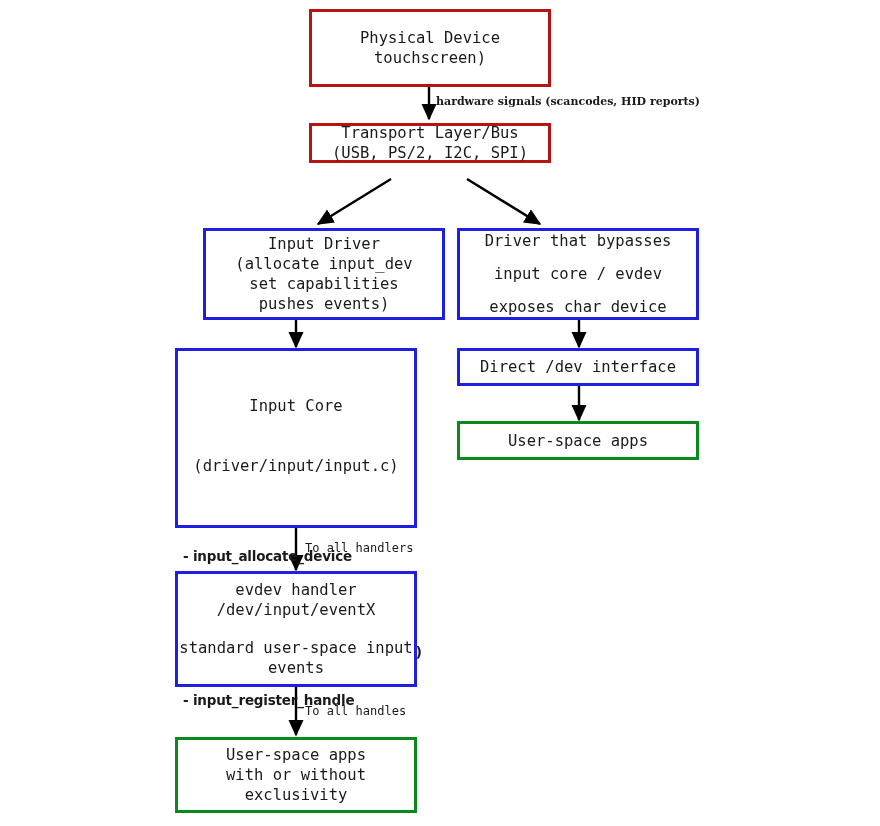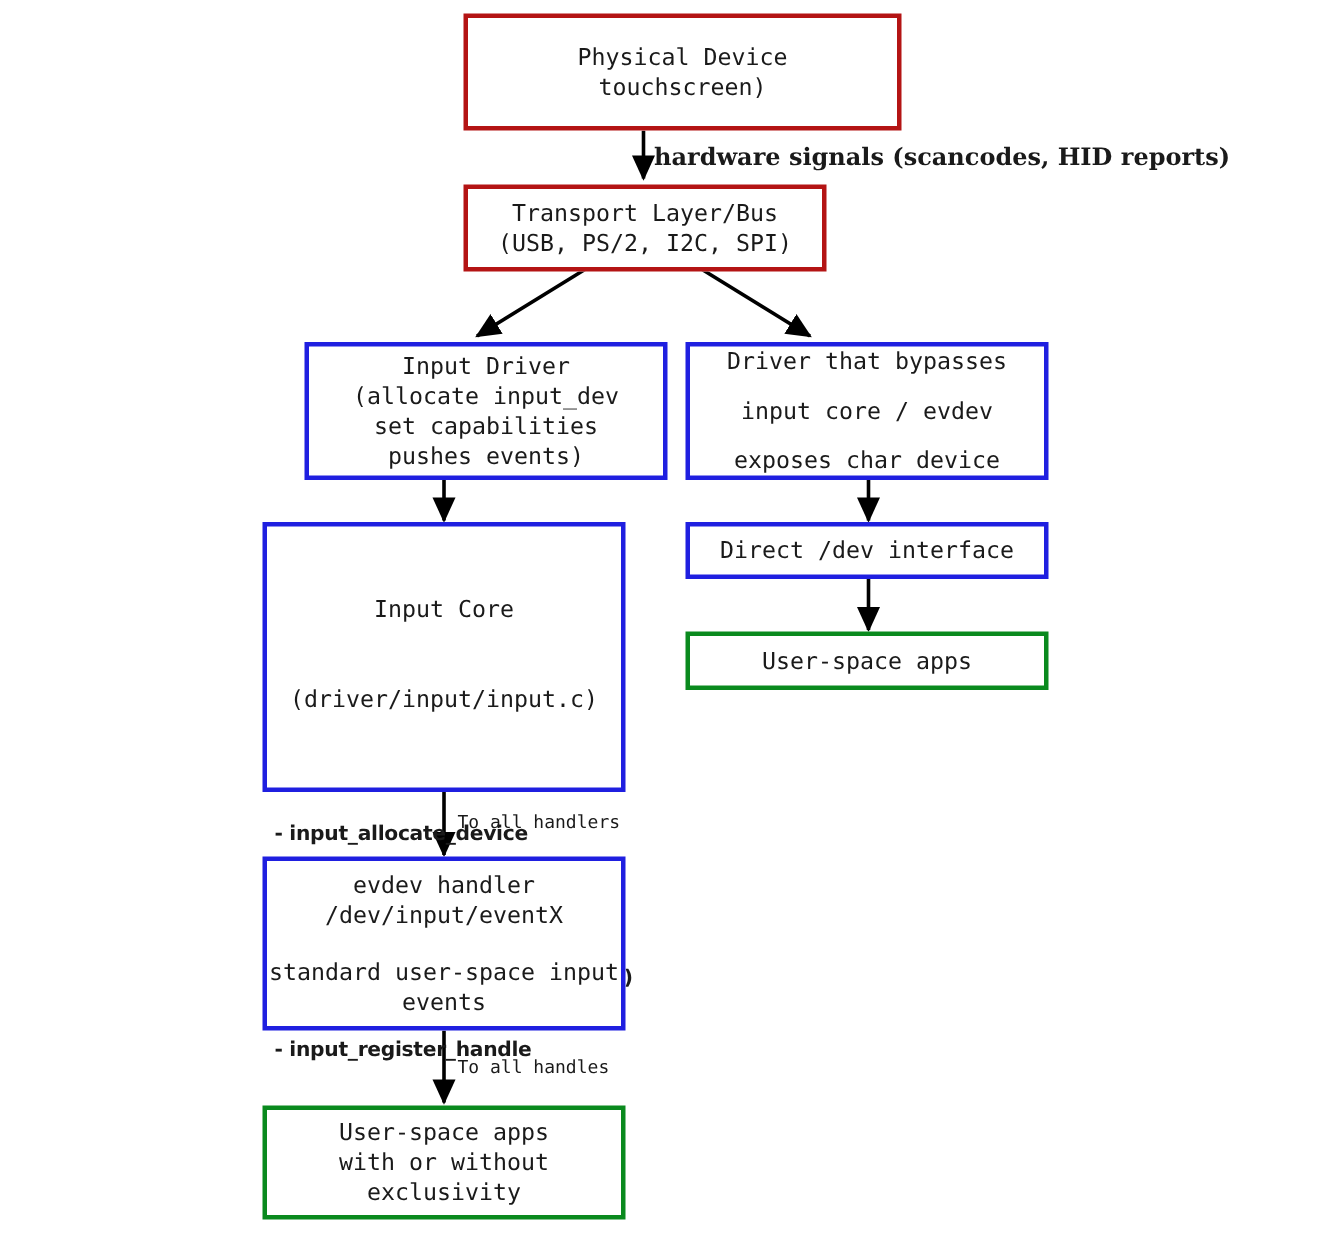--- a/index.html
+++ b/index.html
@@ -65,21 +65,21 @@
     letter-spacing: -0.2px;
   }
   #node-evdev .gap { height: 18px; }
 
   .edge-label {
     position: absolute;
     font-family: "DejaVu Sans Mono", monospace;
     color: #1a1a1a;
     white-space: pre;
   }
-  .lbl-small { font-size: 16px; font-family: "DejaVu Serif", serif; font-weight: 600; }
+  .lbl-small { font-size: 11px; font-family: "DejaVu Serif", serif; font-weight: 600; }
   .lbl-med   { font-size: 12px; }
 </style>
 </head>
 <body>
 
 <div id="canvas">
 
   <svg id="edges" viewBox="0 0 880 826">
     <defs>
       <marker id="ah" markerWidth="9" markerHeight="9" refX="6.4" refY="3.2" orient="auto" markerUnits="strokeWidth">
@@ -97,28 +97,28 @@
 
     <line x1="579" y1="320" x2="579" y2="347" stroke="#000000" stroke-width="2.4" marker-end="url(#ah)"></line>
 
     <line x1="579" y1="386" x2="579" y2="420" stroke="#000000" stroke-width="2.4" marker-end="url(#ah)"></line>
 
     <line x1="296" y1="528" x2="296" y2="570" stroke="#000000" stroke-width="2.4" marker-end="url(#ah)"></line>
 
     <line x1="296" y1="687" x2="296" y2="735" stroke="#000000" stroke-width="2.4" marker-end="url(#ah)"></line>
   </svg>
 
-  <div class="node red" id="node-physical-device" style="left:309px; top:9px; width:292px; height:78px;">
+  <div class="node red" id="node-physical-device" style="left:309px; top:9px; width:242px; height:78px;">
     <span class="line">Physical Device</span>
     <span class="line">touchscreen)</span>
   </div>
 
   <div class="edge-label lbl-small" id="label-hardware-signals" style="left:436px; top:95px;">hardware signals (scancodes, HID reports)</div>
 
-  <div class="node red" id="node-transport-layer" style="left:309px; top:123px; width:242px; height:58px;">
+  <div class="node red" id="node-transport-layer" style="left:309px; top:123px; width:242px; height:40px;">
     <span class="line">Transport Layer/Bus</span>
     <span class="line">(USB, PS/2, I2C, SPI)</span>
   </div>
 
   <div class="node blue" id="node-input-driver" style="left:175px; top:228px; width:242px; height:92px;margin-left:28px;">
     <span class="line">Input Driver</span>
     <span class="line">(allocate input_dev</span>
     <span class="line">set capabilities</span>
     <span class="line">pushes events)</span>
   </div>

